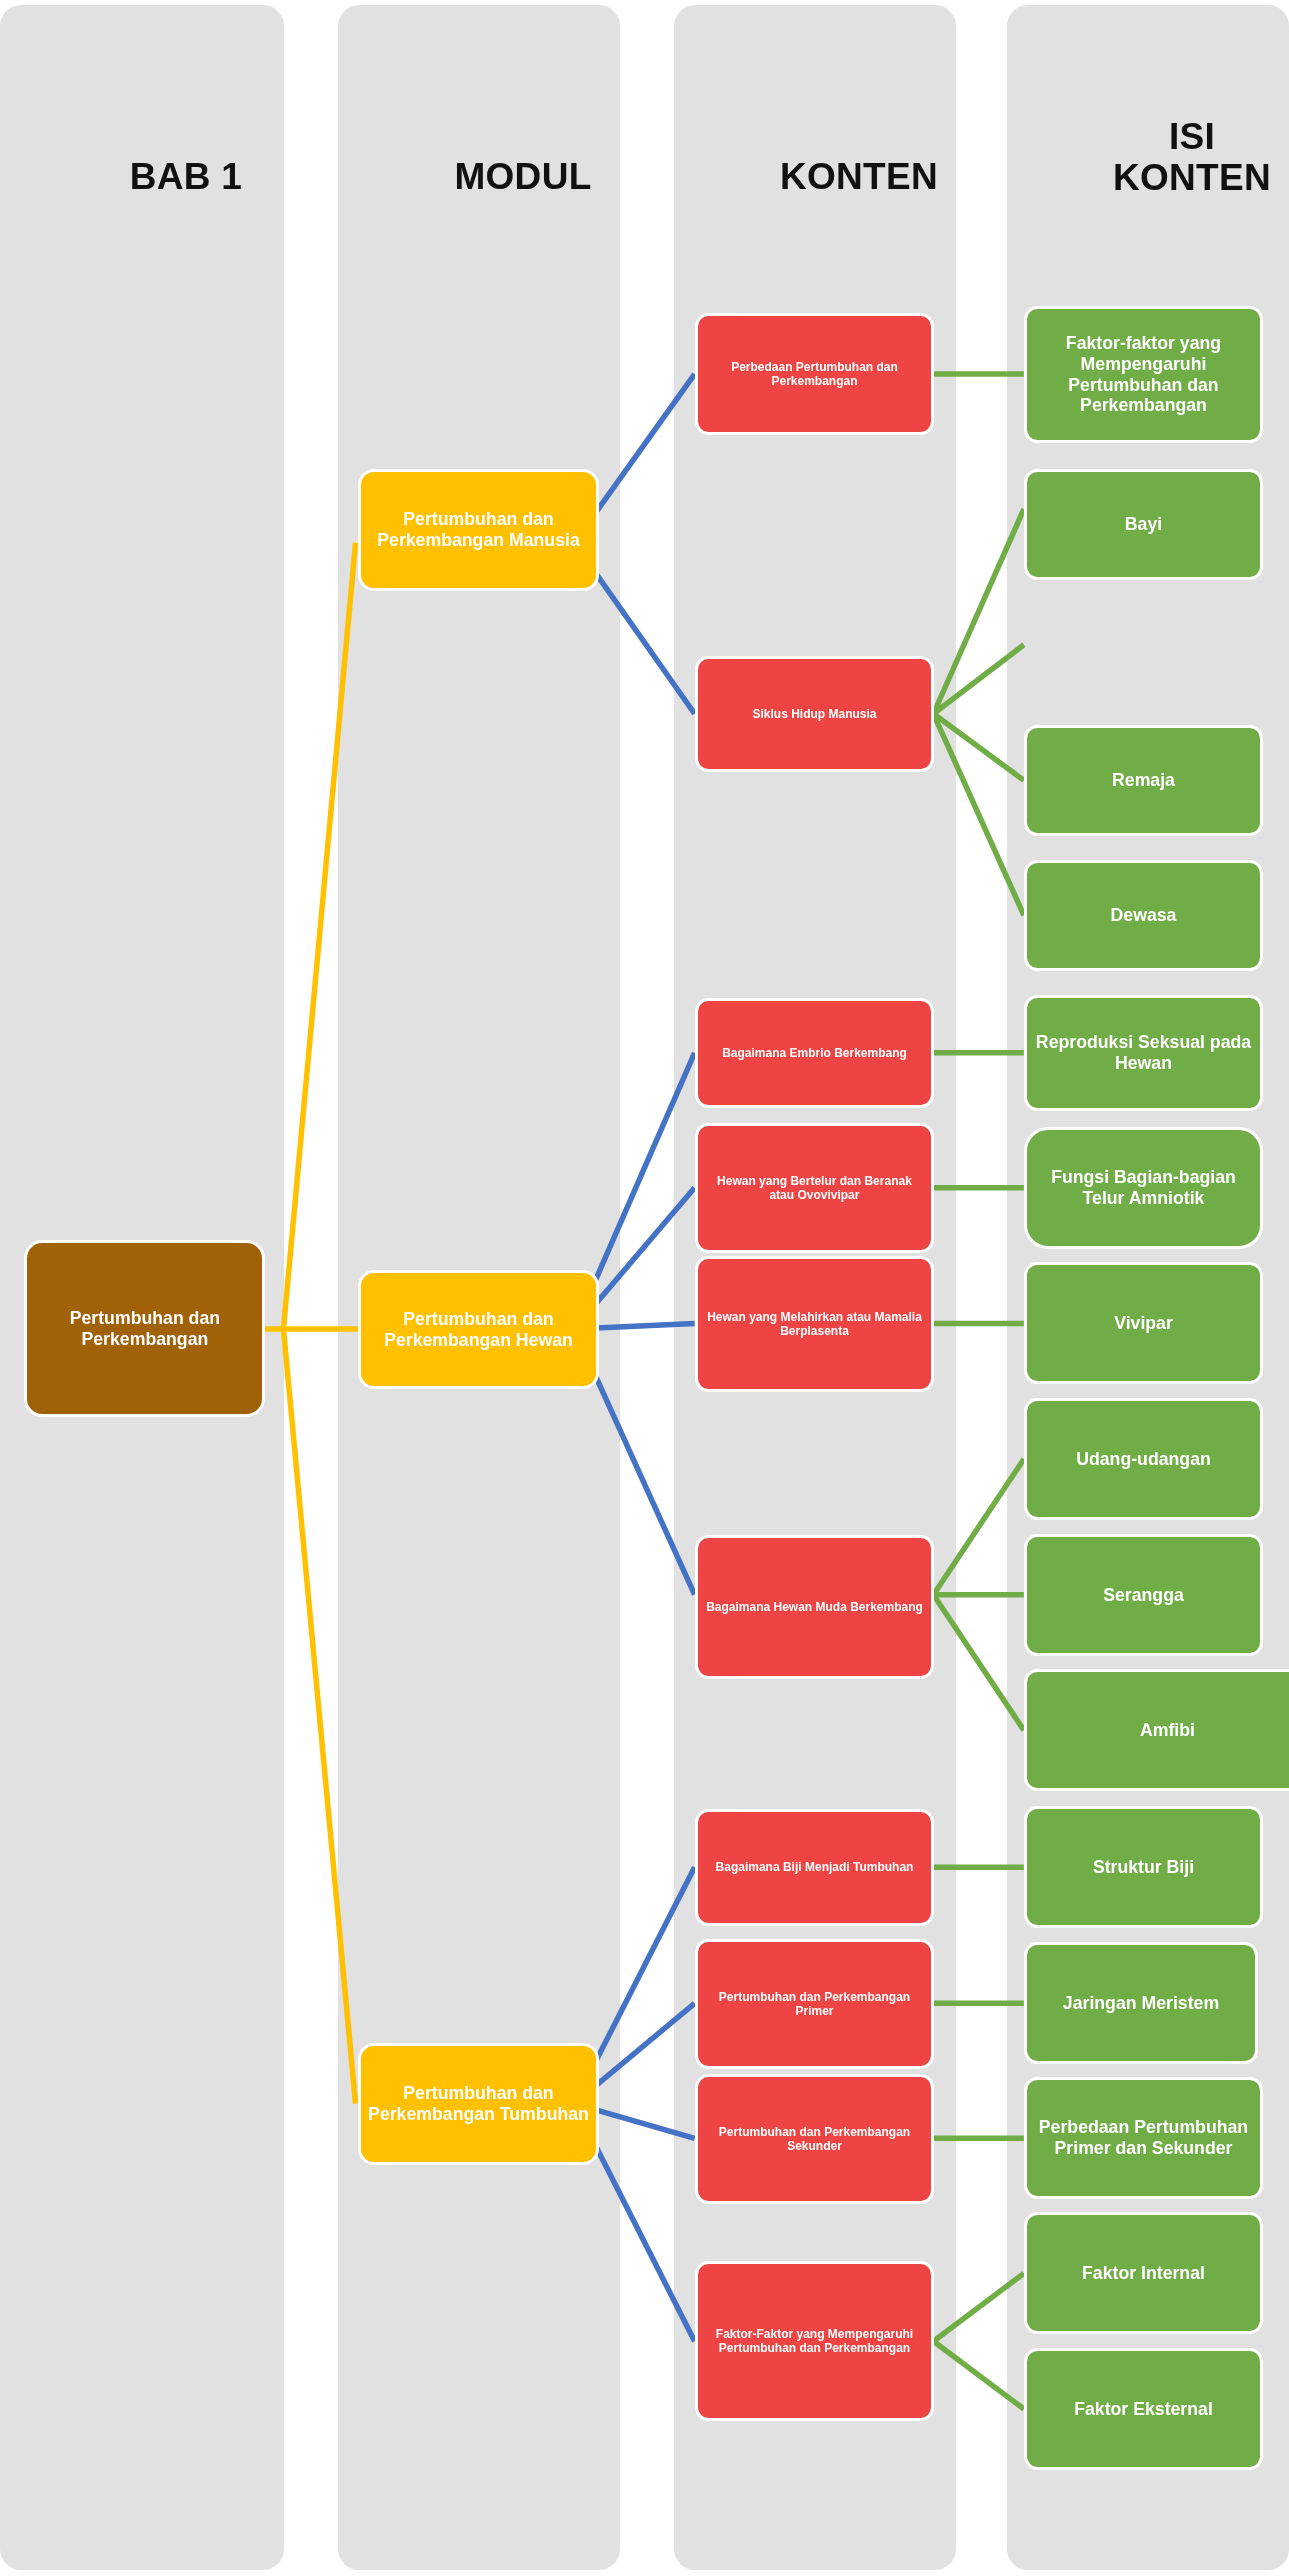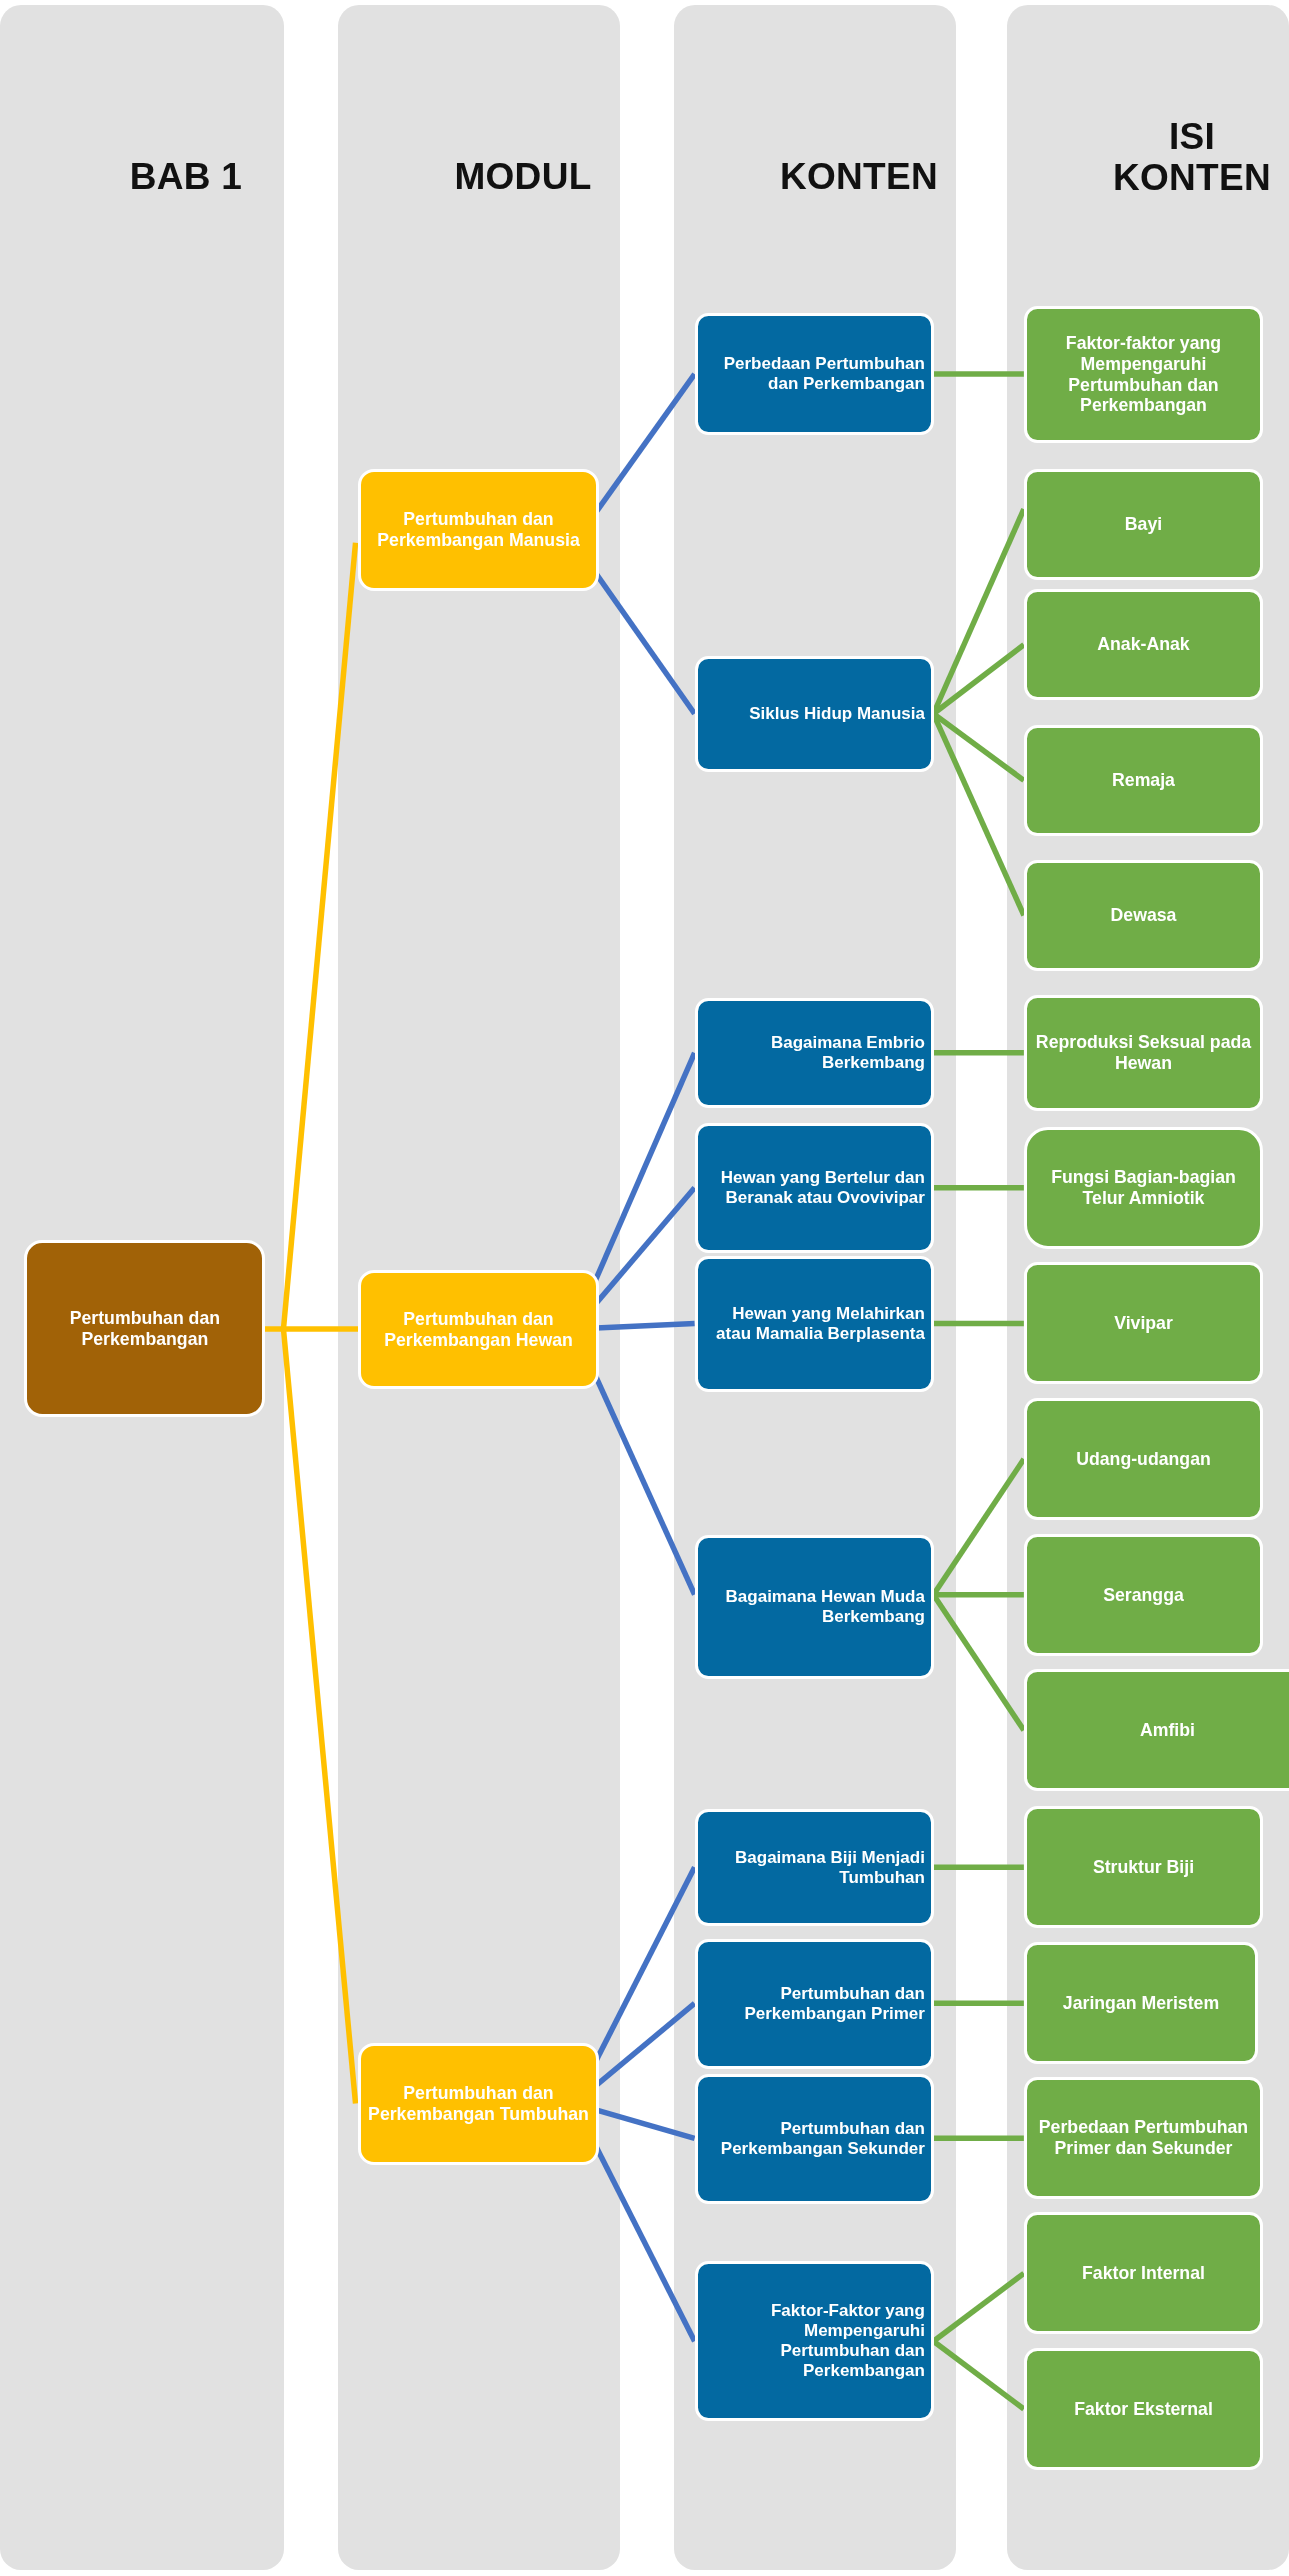--- a/index.html
+++ b/index.html
@@ -8,21 +8,21 @@
   .lane{position:absolute;background:#e1e1e1;border-radius:21px;}
   .lane-title{position:absolute;text-align:center;font-weight:700;color:#111;
                font-size:37px;line-height:1.12;letter-spacing:0.3px;padding-left:44px;}
   svg.links{position:absolute;left:0;top:0;width:1289px;height:2576px;pointer-events:none;}
   .node{position:absolute;box-sizing:border-box;display:flex;align-items:center;
         justify-content:center;text-align:center;color:#fff;font-weight:700;
         border-radius:13.4px;border:3.1px solid #ffffff;padding:2.4px 6.1px;line-height:1.17;}
   .node span{display:block;width:100%;}
   .n-root{background:#a16207;font-size:17.7px;border-radius:18.3px;}
   .n-mod{background:#ffc000;font-size:17.7px;border-radius:16px;}
-  .n-kon{background:#0369a1;font-size:17px;text-align:right;}
+  .n-kon{background:#ef4444;font-size:12px;}
   .n-isi{background:#70ad47;font-size:17.7px;}
 </style>
 </head>
 <body>
 
 <div id="stage">
 
   <div class="lane" style="left:0px;    top:4.9px; width:284px; height:2565px;"></div>
   <div class="lane" style="left:338px;  top:4.9px; width:282px; height:2565px;"></div>
   <div class="lane" style="left:674px; top:4.9px; width:282px; height:2565px;"></div>
@@ -121,23 +121,20 @@
   <div class="node n-kon" style="left:695px; top:2261px; width:239px; height:160px;">
     <span>Faktor-Faktor yang Mempengaruhi Pertumbuhan dan Perkembangan</span>
   </div>
 
   <div class="node n-isi" style="left:1024px; top:306px; width:239px; height:137px;">
     <span>Faktor-faktor yang Mempengaruhi Pertumbuhan dan Perkembangan</span>
   </div>
   <div class="node n-isi" style="left:1024px; top:469px; width:239px; height:111px;align-items:center;">
     <span>Bayi</span>
   </div>
-  <div class="node n-isi" style="left:1024px; top:589px; width:239px; height:111px;">
-    <span>Anak-Anak</span>
-  </div>
   <div class="node n-isi" style="left:1024px; top:725px; width:239px; height:111px;">
     <span>Remaja</span>
   </div>
   <div class="node n-isi" style="left:1024px; top:860px; width:239px; height:111px;">
     <span>Dewasa</span>
   </div>
   <div class="node n-isi" style="left:1024px; top:995px; width:239px; height:116px;">
     <span>Reproduksi Seksual pada Hewan</span>
   </div>
   <div class="node n-isi" style="left:1024px; top:1127px; width:239px; height:122px;border-radius:24px;">

